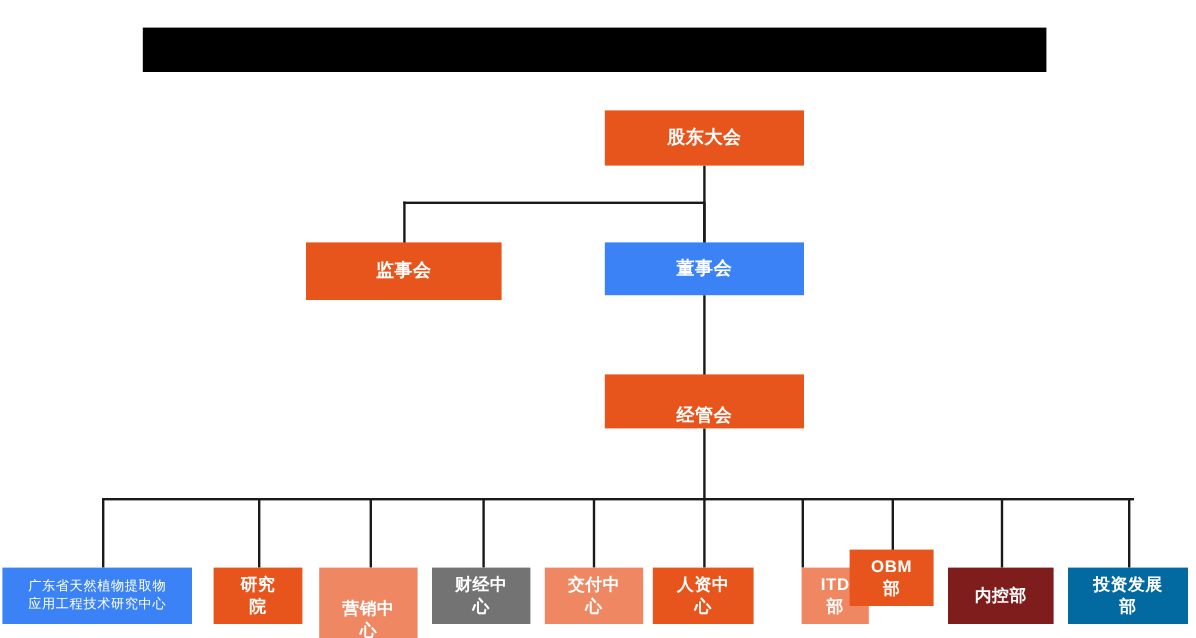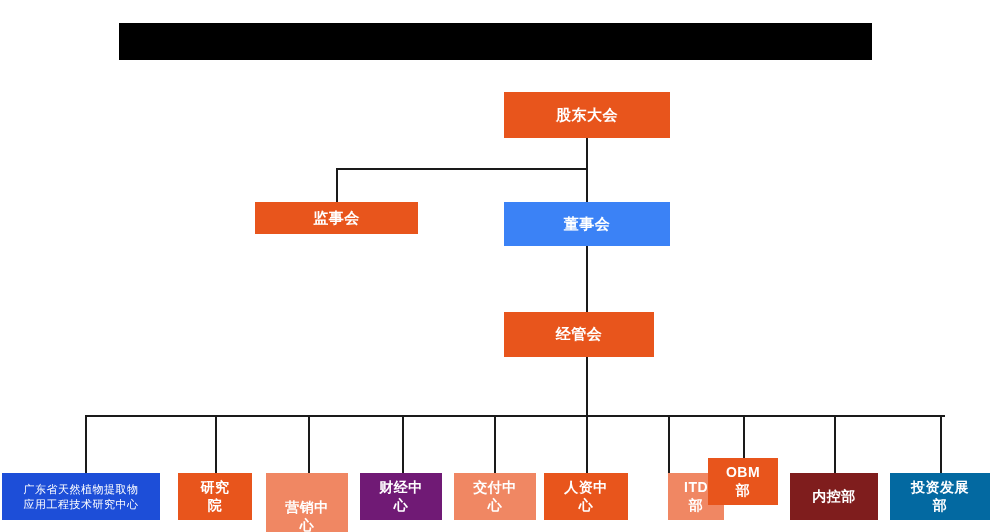--- a/index.html
+++ b/index.html
@@ -97,39 +97,39 @@
       <div class="connector v" style="background: rgb(26, 26, 26); left: 668px; top: 415px; height: 58px;"></div>
       <div class="connector v" style="background: rgb(26, 26, 26); left: 743px; top: 415px; height: 58px;"></div>
       <div class="connector v" style="background: rgb(26, 26, 26); left: 834px; top: 415px; height: 58px;"></div>
       <div class="connector v" style="background: rgb(26, 26, 26); left: 940px; top: 415px; height: 58px;"></div>
     </div>
 
   <div id="node-layer">
       <div class="node-box lvl-1 primary" style="left: 504px; top: 92px; width: 166px; height: 46px; background: rgb(232, 85, 28); color: rgb(255, 255, 255);">
         <span class="node-label">股东大会</span>
       </div>
-      <div class="node-box lvl-2 primary" style="left: 255px; top: 202px; width: 163px; height: 32px; background: rgb(232, 85, 28); color: rgb(255, 255, 255);">
+      <div class="node-box lvl-2 primary" style="left: 255px; top: 202px; width: 163px; height: 48px; background: rgb(232, 85, 28); color: rgb(255, 255, 255);">
         <span class="node-label">监事会</span>
       </div>
       <div class="node-box lvl-2 secondary" style="left: 504px; top: 202px; width: 166px; height: 44px; background: #3b82f6; color: rgb(255, 255, 255);">
         <span class="node-label">董事会</span>
       </div>
-      <div class="node-box lvl-3 primary" style="left: 504px; top: 312px; width: 150px; height: 45px; background: rgb(232, 85, 28); color: rgb(255, 255, 255);">
+      <div class="node-box lvl-3 primary" style="left: 504px; top: 312px; width: 166px; height: 45px; background: rgb(232, 85, 28); color: rgb(255, 255, 255); align-items: flex-end;">
         <span class="node-label">经管会</span>
       </div>
-      <div class="node-box lvl-4 secondary small-text" style="left: 2px; top: 473px; width: 158px; height: 47px; background: #1d4ed8; color: rgb(255, 255, 255);">
+      <div class="node-box lvl-4 secondary small-text" style="left: 2px; top: 473px; width: 158px; height: 47px; background: #3b82f6; color: rgb(255, 255, 255);">
         <span class="node-label">广东省天然植物提取物应用工程技术研究中心</span>
       </div>
       <div class="node-box lvl-4 primary" style="left: 178px; top: 473px; width: 74px; height: 47px; background: rgb(232, 85, 28); color: rgb(255, 255, 255);">
         <span class="node-label">研究院</span>
       </div>
       <div class="node-box lvl-4 secondary" style="left: 266px; top: 473px; width: 82px; height: 61px; background: rgb(240, 135, 99); color: rgb(255, 255, 255); align-items: flex-end;">
         <span class="node-label">营销中心</span>
       </div>
-      <div class="node-box lvl-4 primary" style="left: 360px; top: 473px; width: 82px; height: 47px; background: #701a75; color: rgb(255, 255, 255);">
+      <div class="node-box lvl-4 primary" style="left: 360px; top: 473px; width: 82px; height: 47px; background: #737373; color: rgb(255, 255, 255);">
         <span class="node-label">财经中心</span>
       </div>
       <div class="node-box lvl-4 secondary" style="left: 454px; top: 473px; width: 82px; height: 47px; background: rgb(240, 135, 99); color: rgb(255, 255, 255);">
         <span class="node-label">交付中心</span>
       </div>
       <div class="node-box lvl-4 primary" style="left: 544px; top: 473px; width: 84px; height: 47px; background: rgb(232, 85, 28); color: rgb(255, 255, 255);">
         <span class="node-label">人资中心</span>
       </div>
       <div class="node-box lvl-4 secondary" style="left: 640px; top: 473px; width: 56px; height: 47px; background: rgb(240, 135, 99); color: rgb(255, 255, 255); margin-left: 28px;">
         <span class="node-label">ITD部</span>

